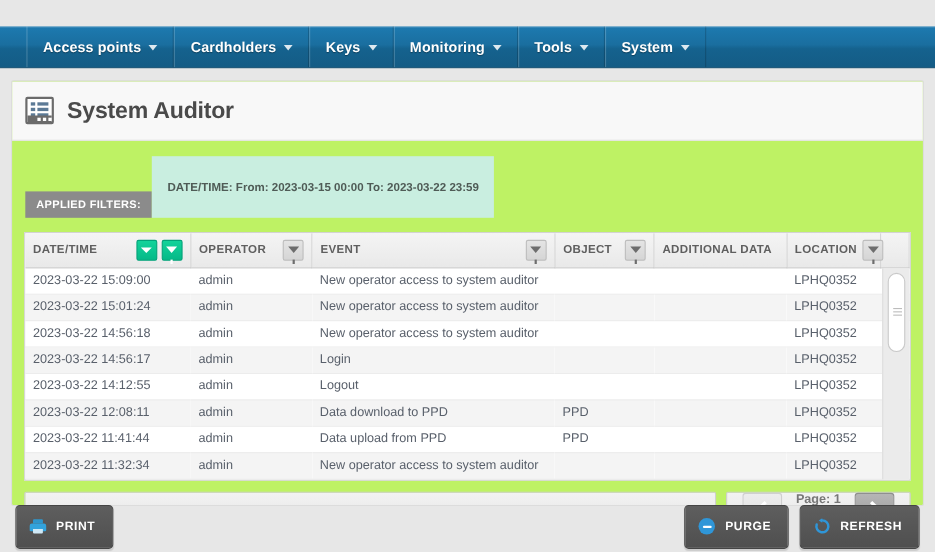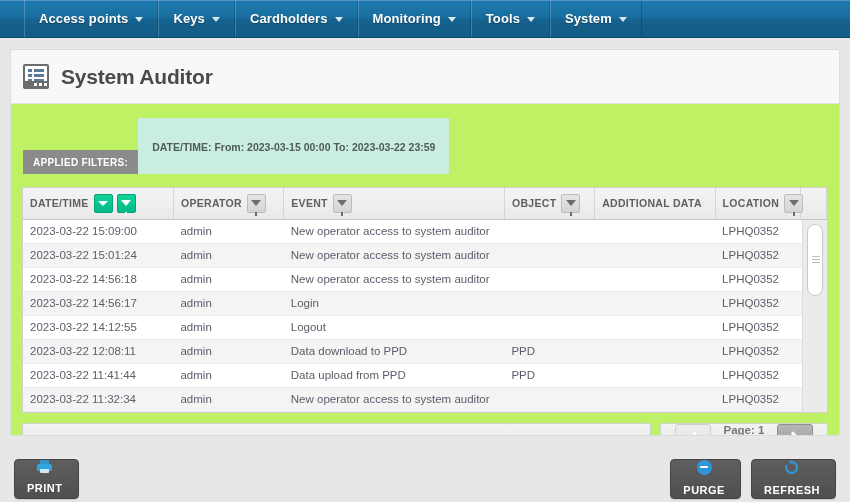--- a/index.html
+++ b/index.html
@@ -17,20 +17,21 @@
   }
 
   
   .menubar {
     height: 38px;
     background: linear-gradient(to bottom, #1d7ab0 0%, #1a6e9f 45%, #15628e 55%, #145c85 100%);
     display: flex;
     align-items: stretch;
     border-bottom: 1px solid #0e4c70;
     position: relative;
+    margin-top: 24px;
   }
   .menubar::before {
     content: "";
     position: absolute;
     top: 0; left: 0; right: 0;
     height: 1px;
     background: rgba(255,255,255,0.22);
   }
   .menu-spacer { width: 24px; }
   .menu-item {
@@ -163,20 +164,21 @@
     font-weight: bold;
     color: #5f5f5f;
     letter-spacing: 0.3px;
     text-align: left;
     vertical-align: middle;
     white-space: nowrap;
   }
   .th-inner {
     display: flex;
     align-items: center;
+    justify-content: space-between;
     gap: 5px;
     width: 100%;
   }
   .th-btns { display: flex; gap: 4px; flex: none; }
 
   .hbtn {
     width: 19px; height: 19px;
     border-radius: 2px;
     display: inline-flex;
     align-items: center;
@@ -363,21 +365,20 @@
     color: #ffffff;
     font-size: 11px;
     font-weight: bold;
     letter-spacing: 0.5px;
     display: flex;
     align-items: center;
     gap: 9px;
     padding: 0 15px 0 12px;
     cursor: pointer;
     box-shadow: 0 1px 1px rgba(0,0,0,0.12);
-    flex-direction: column;
   }
 
   
   .ic-print {
     width: 15px; height: 13px;
     position: relative;
     flex: none;
   }
   .ic-print .body {
     position: absolute;
@@ -425,25 +426,25 @@
 <body>
 
 <div class="menubar">
   <div class="menu-spacer"></div>
 
   <div class="menu-item">
     <span>Access points</span>
     <span class="caret-down"></span>
   </div>
   <div class="menu-item">
+    <span>Cardholders</span>
+    <span class="caret-down"></span>
+  </div>
+  <div class="menu-item">
     <span>Keys</span>
-    <span class="caret-down"></span>
-  </div>
-  <div class="menu-item">
-    <span>Cardholders</span>
     <span class="caret-down"></span>
   </div>
   <div class="menu-item">
     <span>Monitoring</span>
     <span class="caret-down"></span>
   </div>
   <div class="menu-item">
     <span>Tools</span>
     <span class="caret-down"></span>
   </div>

